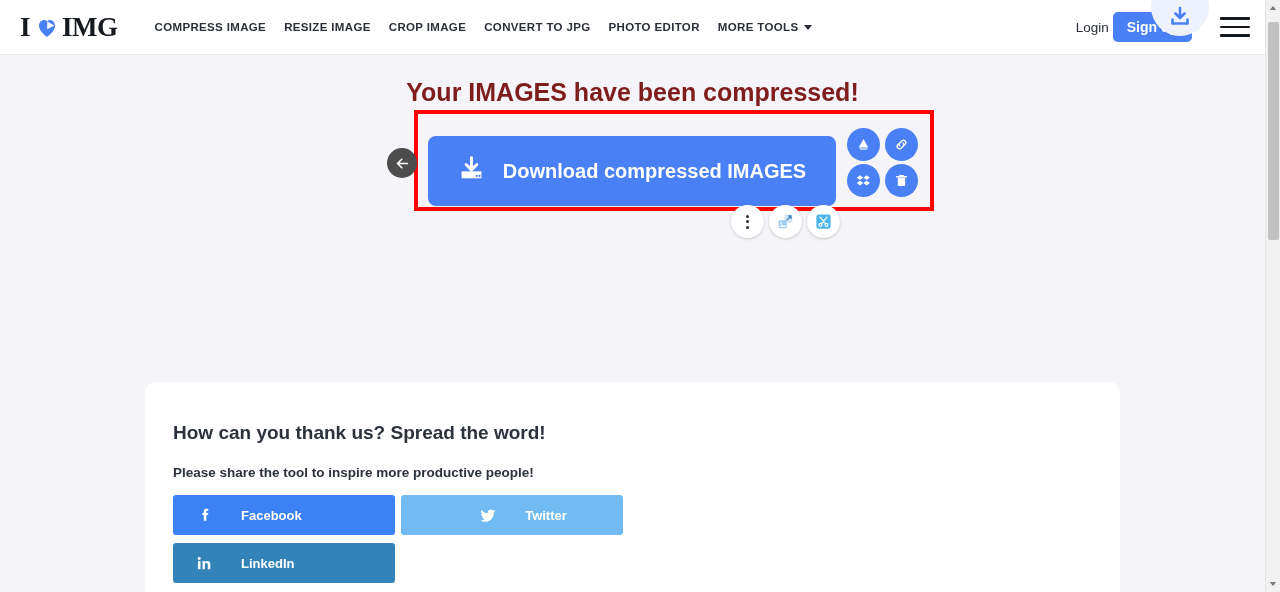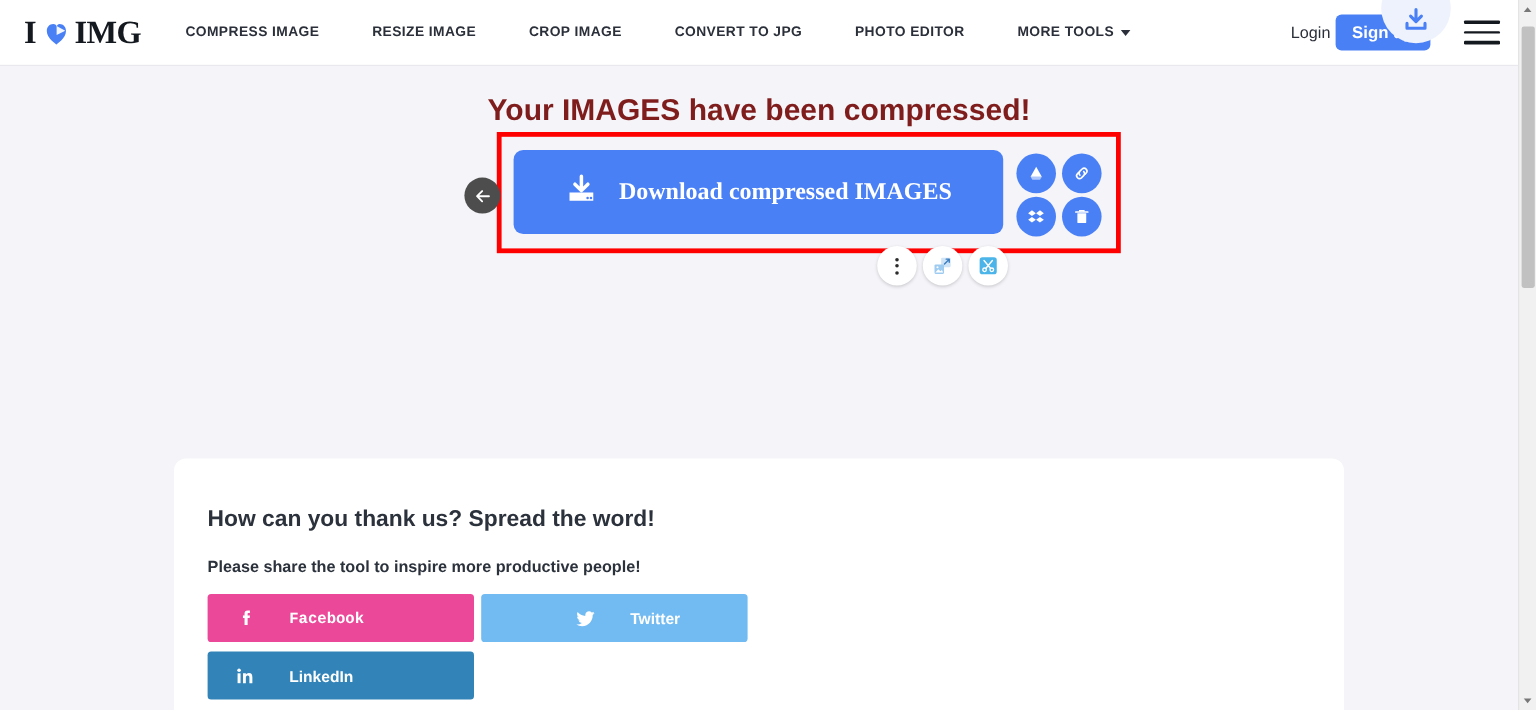--- a/index.html
+++ b/index.html
@@ -50,21 +50,21 @@
     width: 24px; height: 24px;
     margin: 0 3px 0 5px;
     position: relative;
     top: 1px;
   }
 
   .nav {
     display: flex;
     align-items: center;
     margin-left: 37px;
-    gap: 44px;
+    gap: 18px;
   }
   .nav-item {
     font-size: 11.5px;
     font-weight: bold;
     letter-spacing: 0.35px;
     color: #2a2f39;
     cursor: pointer;
     white-space: nowrap;
     display: flex;
     align-items: center;
@@ -168,35 +168,35 @@
     display: flex;
     align-items: center;
     justify-content: center;
     cursor: pointer;
     z-index: 14;
   }
 
   .download-btn {
     position: absolute;
     left: 428px;
-    top: 125px;
+    top: 136px;
     width: 408px;
     height: 70px;
     background: #4a80f5;
     border: none;
     border-radius: 8px;
     color: #fff;
     font-size: 20px;
     font-weight: bold;
     display: flex;
     align-items: center;
     justify-content: center;
     gap: 18px;
     cursor: pointer;
-    font-family: Liberation Serif, serif;
+    font-family: Liberation Sans, sans-serif;
     z-index: 11;
   }
 
   .side-actions {
     position: absolute;
     left: 847px;
     top: 128px;
     display: grid;
     grid-template-columns: 36px 36px;
     grid-template-rows: 34px 34px;
@@ -335,21 +335,21 @@
     padding-left: 22px;
     gap: 28px;
     font-family: "Liberation Sans", sans-serif;
   }
   .share-btn .sicon {
     width: 18px;
     display: flex;
     align-items: center;
     justify-content: center;
   }
-  .fb { background: #ec4899; font-family: Liberation Mono, monospace; }
+  .fb { background: #3b82f6; }
   .tw { background: #71bbf2; justify-content: center; }
   .li { background: #3284b8; }
 
   
   .scrollbar {
     position: absolute;
     right: 0; top: 0;
     width: 15px;
     height: 592px;
     background: #f1f1f1;

